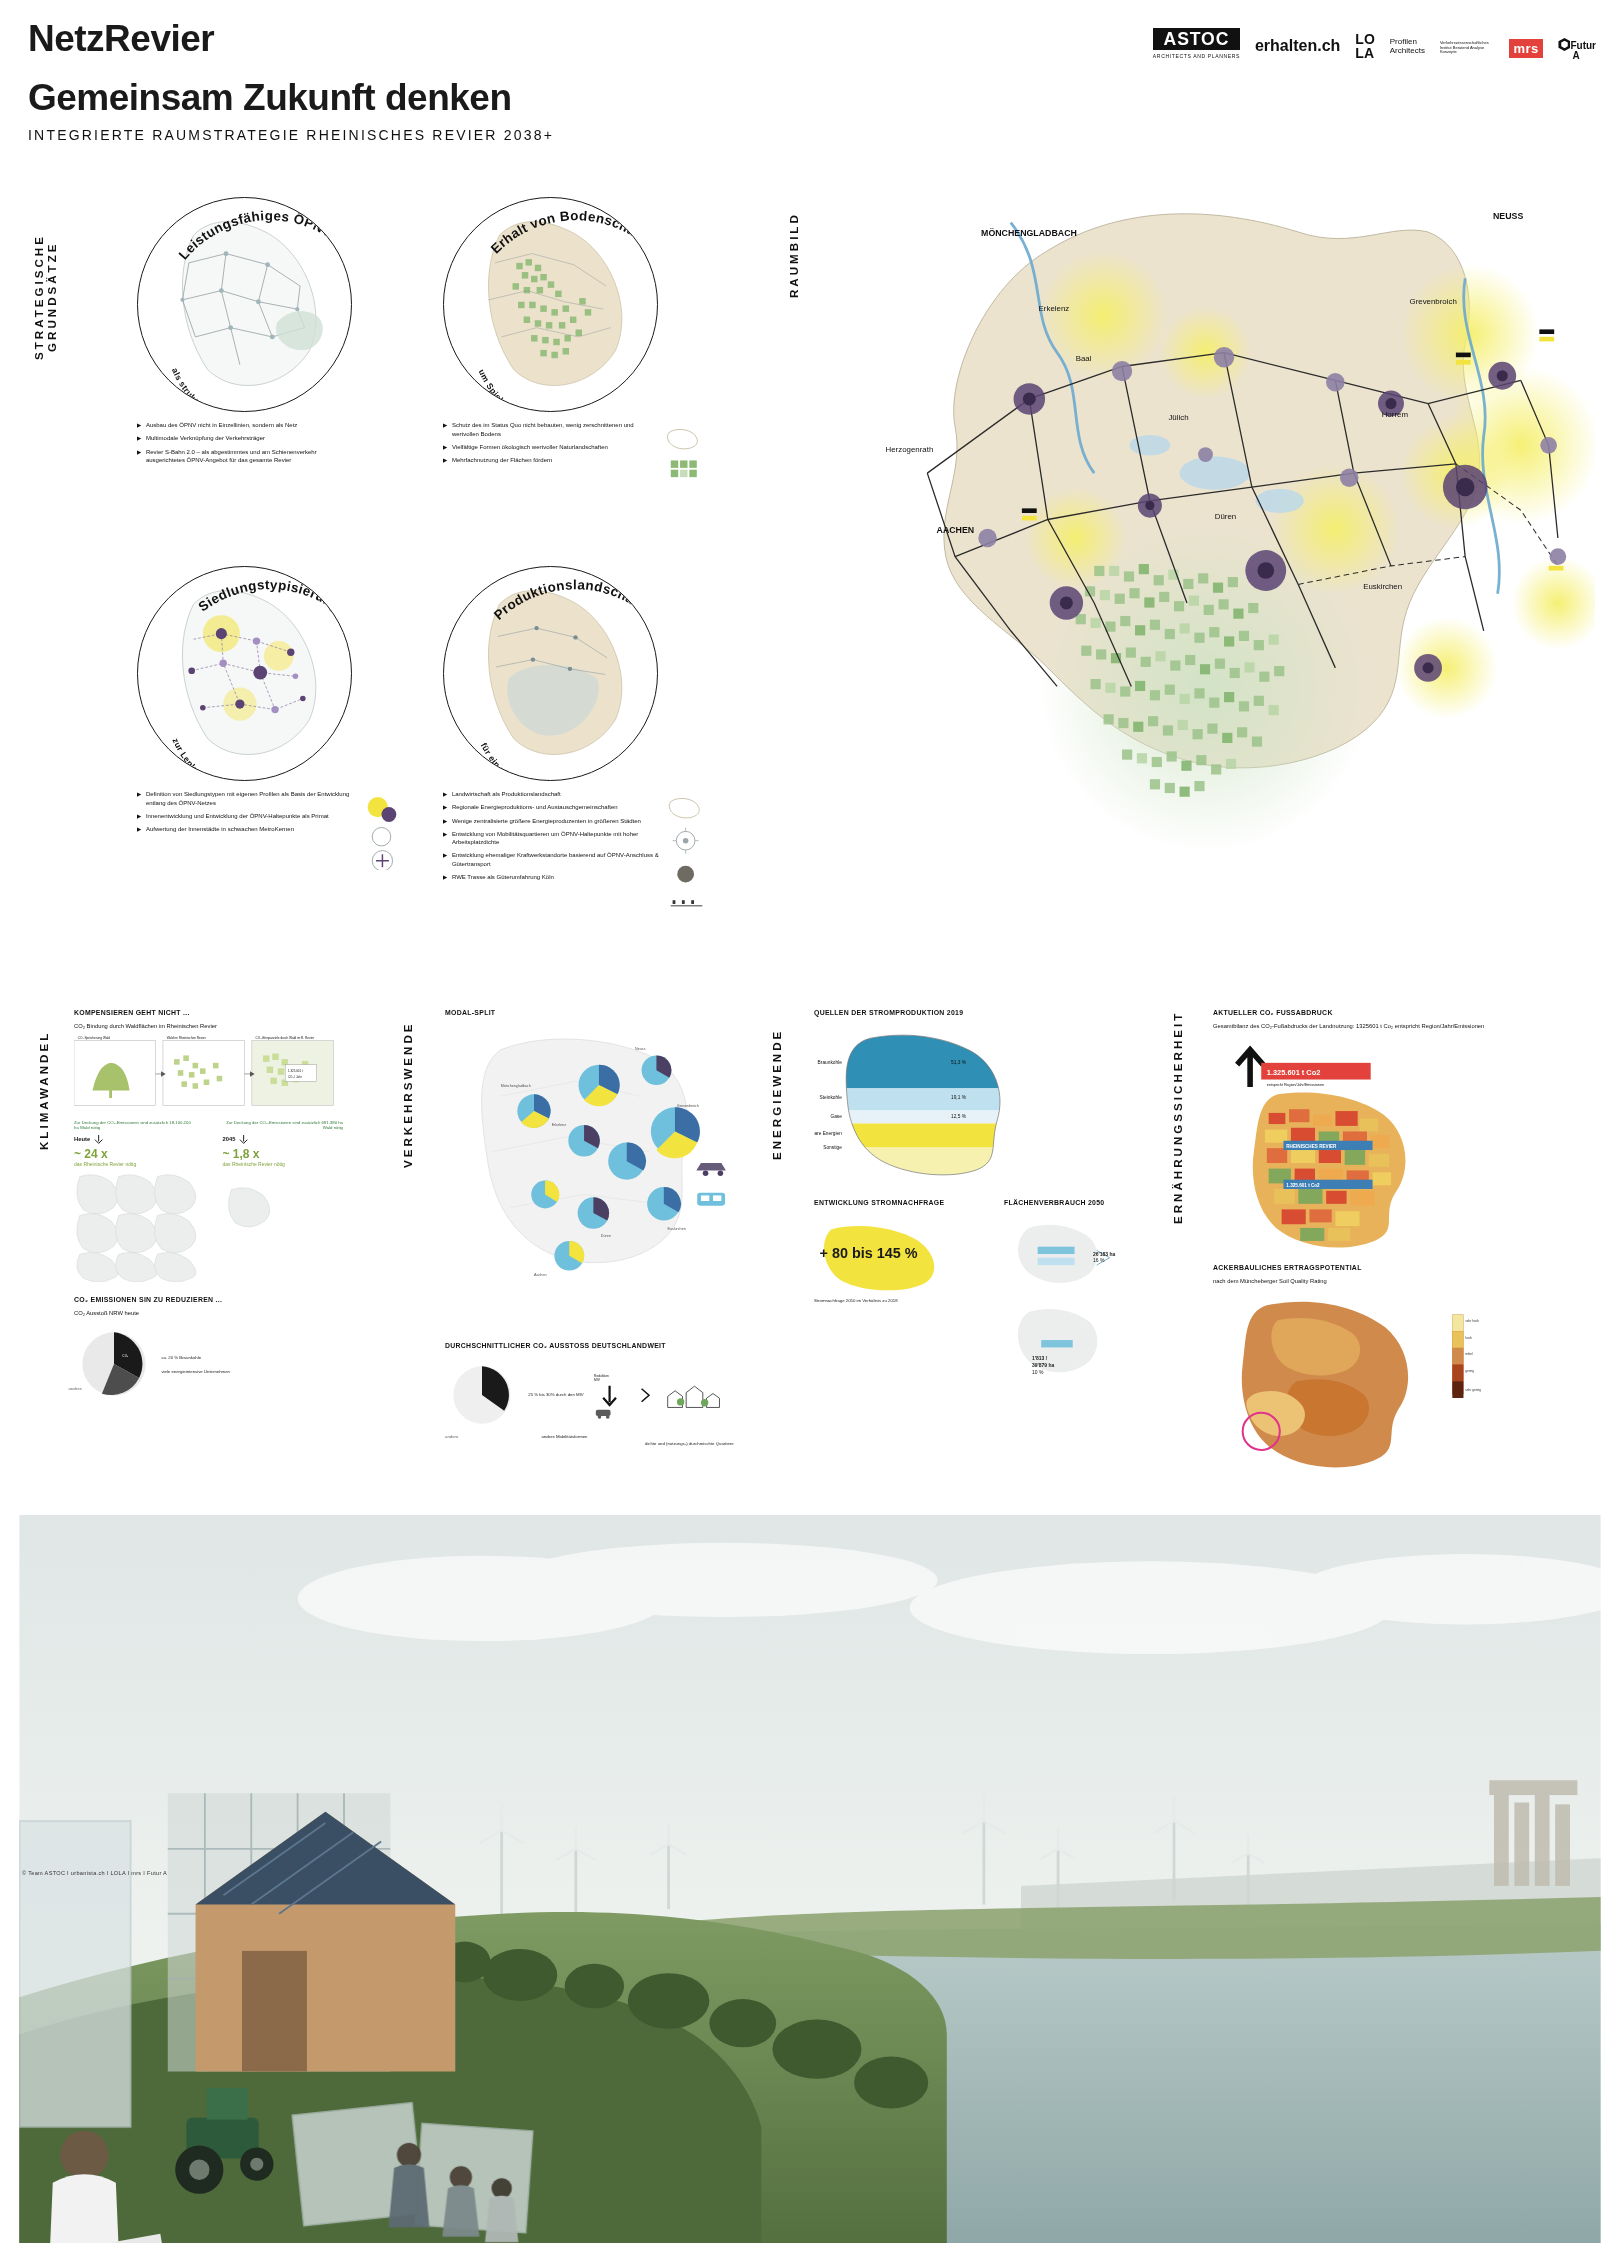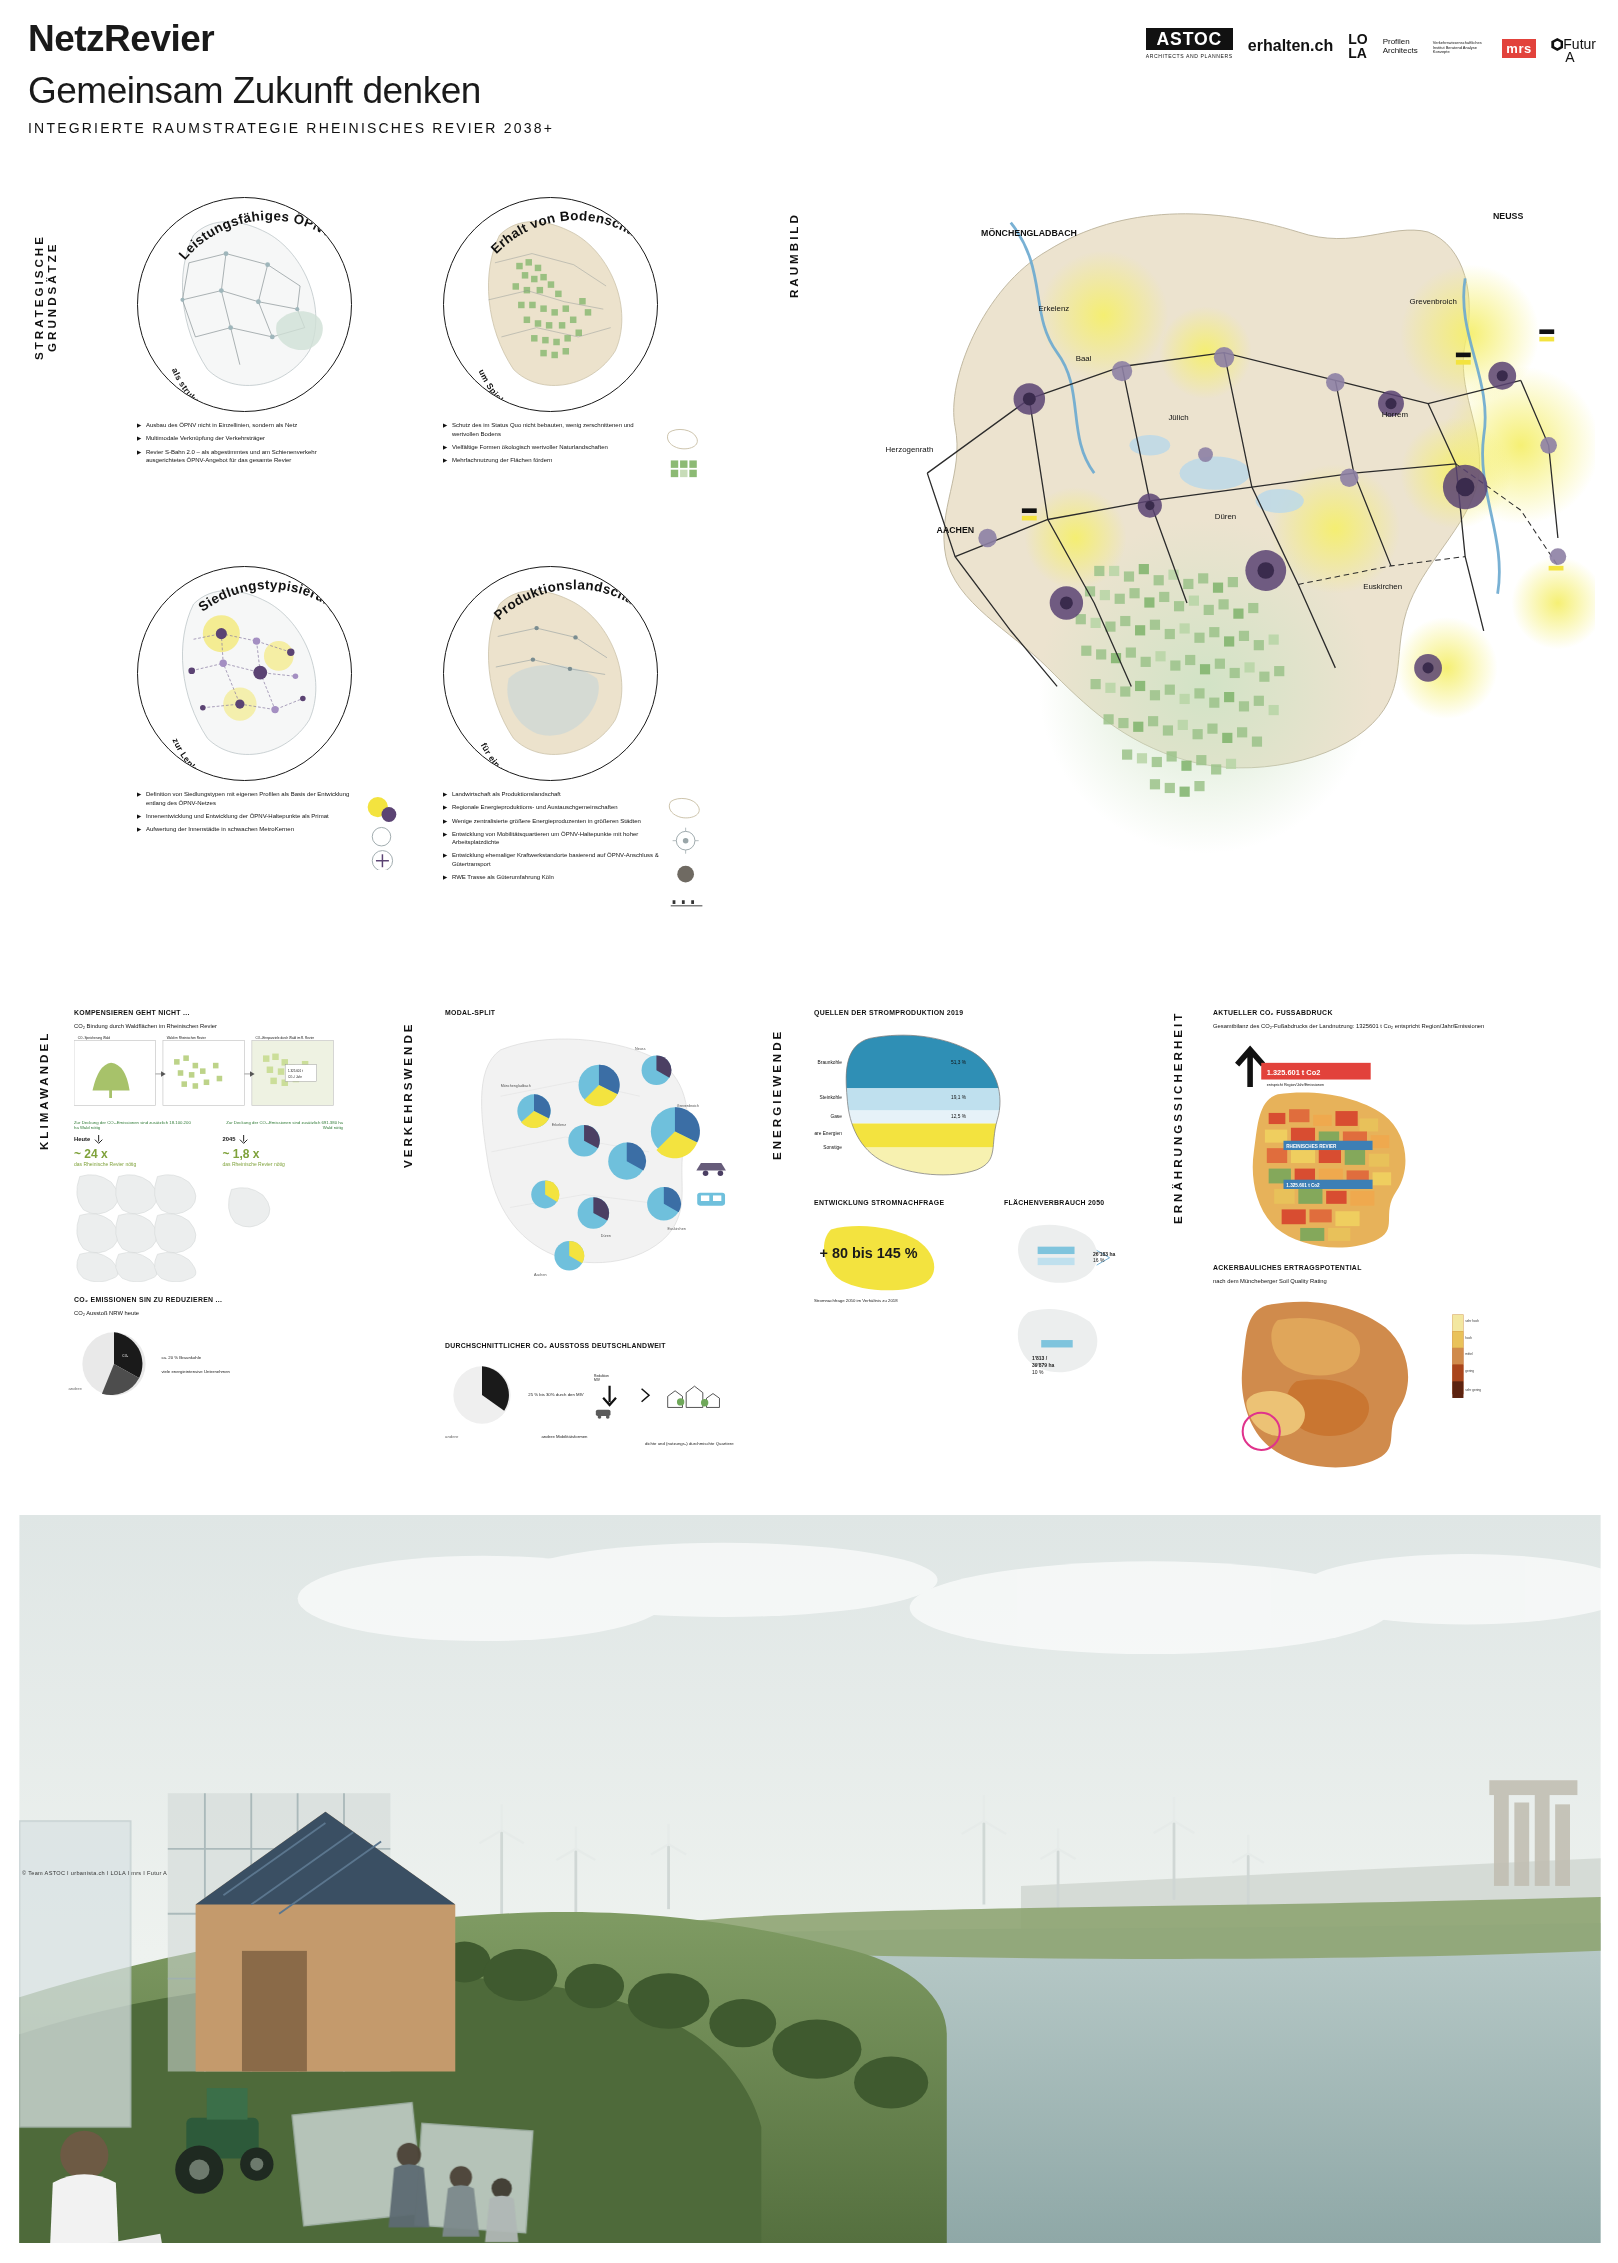--- a/index.html
+++ b/index.html
@@ -2,32 +2,32 @@
 <html style="font-size:15px"><head>
 <meta charset="utf-8">
 <style>
   html,body{margin:0;padding:0;background:#ffffff;}
   body{width:1619px;height:2263px;position:relative;font-family:"Liberation Sans",sans-serif;color:#1a1a1a;overflow:hidden;}
   .poster{position:absolute;left:0;top:0;width:1619px;height:1883px;background:#fff;}
 
   
   .header{position:absolute;left:28px;top:20.4px;width:1568px;height:111px;}
   .title1{font-size:37px;font-weight:bold;letter-spacing:-0.5px;line-height:1.05;}
-  .title2{font-size:37px;font-weight:normal;letter-spacing:-0.5px;line-height:1.05;margin-top:13px;}
+  .title2{font-size:37px;font-weight:bold;letter-spacing:-0.5px;line-height:1.05;margin-top:20px;}
   .subtitle{font-size:14px;letter-spacing:2.2px;margin-top:9.3px;font-weight:normal;color:#111;}
 
   .logos{position:absolute;right:0;top:7.4px;display:flex;align-items:flex-start;gap:15px;}
   .logo-astoc{background:#111;color:#fff;font-weight:bold;font-size:17.6px;letter-spacing:0.9px;padding:2.8px 5.6px 1.9px 5.6px;line-height:1;}
   .logo-astoc-sub{font-size:5.1px;color:#111;letter-spacing:0.6px;margin-top:2.8px;text-align:center;}
   .logo-urb{font-size:16px;font-weight:bold;color:#111;margin-top:9.3px;}
   .logo-lola{font-size:14px;font-weight:bold;line-height:0.95;color:#111;margin-top:5.6px;}
   .logo-landscape{font-size:8px;line-height:1.15;color:#111;margin-top:9.3px;}
   .logo-vua{font-size:4px;line-height:1.2;color:#111;margin-top:13px;max-width:54px;}
   .logo-mrs{background:#e2423b;color:#fff;font-size:13px;font-weight:bold;padding:1.9px 4.6px;margin-top:11px;letter-spacing:0.5px;}
-  .logo-futur{font-size:14px;font-weight:normal;color:#111;margin-top:8.3px;line-height:0.95;}
+  .logo-futur{font-size:10px;font-weight:bold;color:#111;margin-top:8.3px;line-height:0.95;}
   .hex{display:inline-block;width:12px;height:13px;background:#111;clip-path:polygon(50% 0,100% 25%,100% 75%,50% 100%,0 75%,0 25%);position:relative;top:1.9px;}
   .hex::after{content:"";position:absolute;left:2.8px;top:2.8px;width:6.5px;height:7.4px;background:#fff;clip-path:polygon(50% 0,100% 25%,100% 75%,50% 100%,0 75%,0 25%);}
 
   
   .vlabel{position:absolute;writing-mode:vertical-rl;transform:rotate(180deg);font-size:11.6px;letter-spacing:3px;font-weight:bold;color:#111;text-align:center;}
 
   
   .circle-block{position:absolute;}
   .circ{position:relative;width:213px;height:213px;border:1px solid #1a1a1a;border-radius:50%;overflow:hidden;background:#fff;}
   .circ svg{position:absolute;left:0;top:0;}

